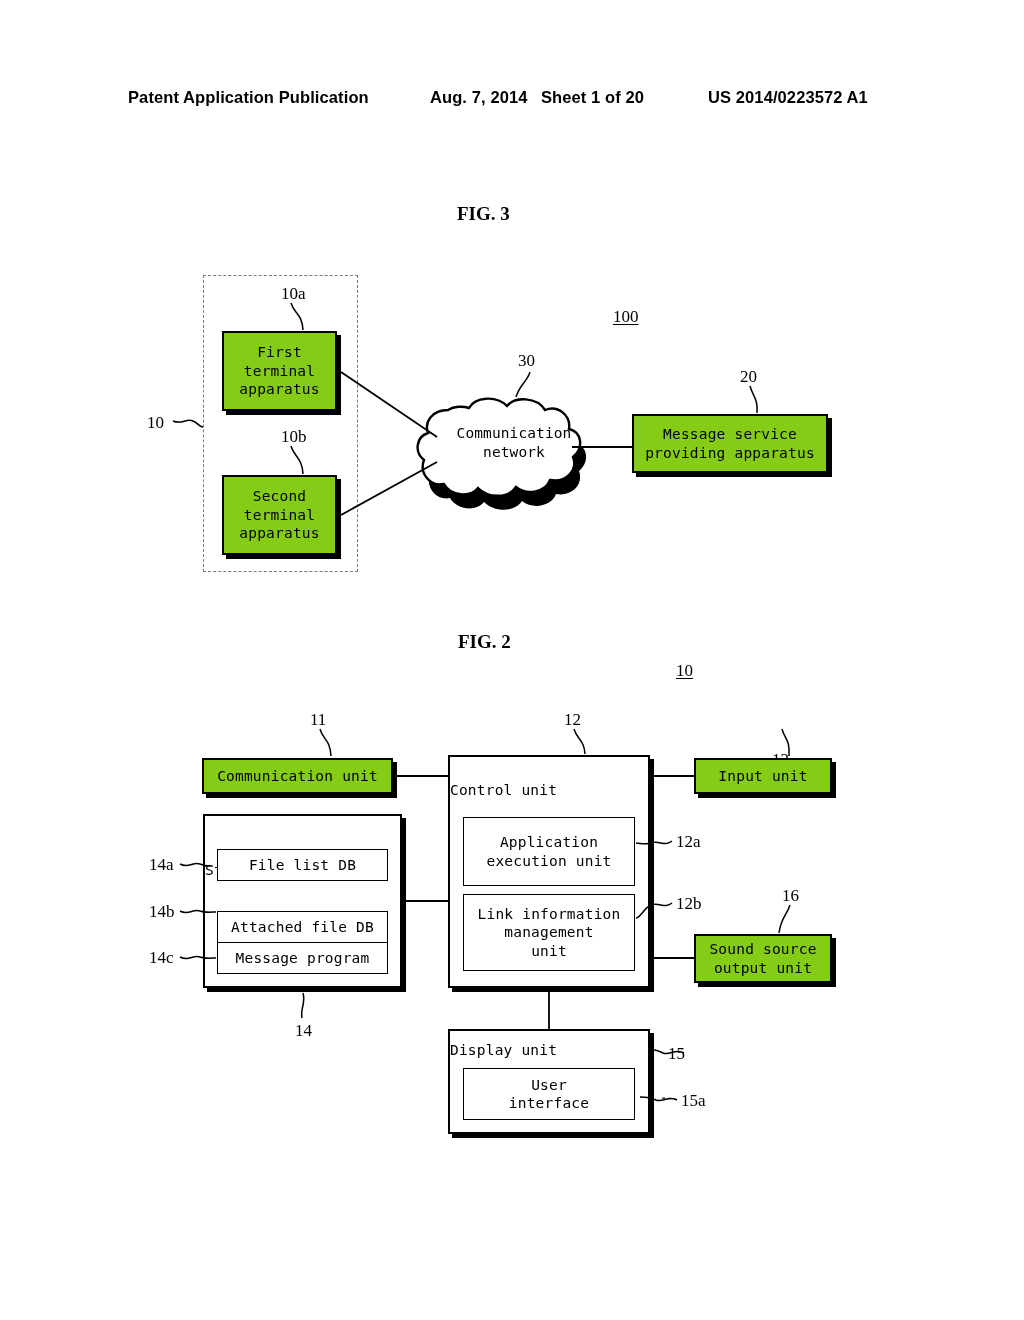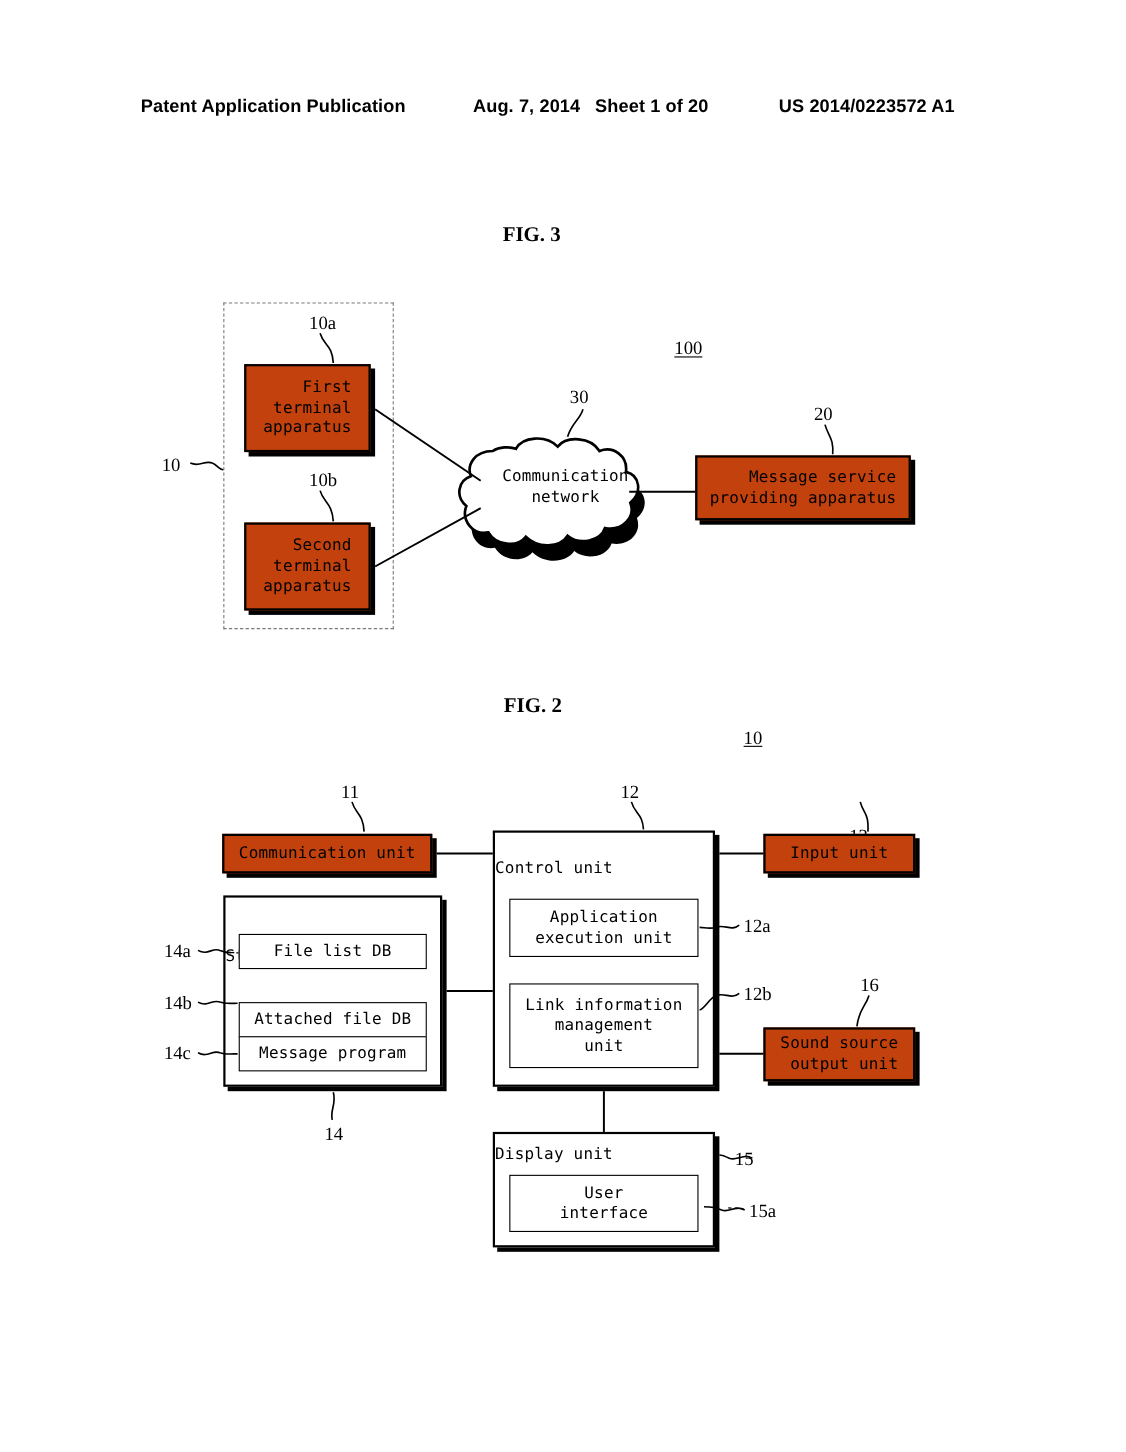--- a/index.html
+++ b/index.html
@@ -53,26 +53,26 @@
   .ref.under {
     text-decoration: underline;
     text-underline-offset: 2px;
   }
 
   
   .pbox {
     position: absolute;
     box-sizing: border-box;
     border: 2px solid #000;
-    background: #c2410c;
+    background: #84cc16;
     box-shadow: 4px 4px 0 0 #000;
     font-family: "DejaVu Sans Mono", monospace;
     font-size: 14.5px;
     line-height: 1.28;
-    text-align: right;
+    text-align: center;
     letter-spacing: 0.2px;
     display: flex;
     align-items: center;
     justify-content: center;
     white-space: pre-line;
   }
   
   .ibox {
     position: absolute;
     box-sizing: border-box;
@@ -175,21 +175,21 @@
 <div class="ref" style="left:772px; top:711px;margin-top:40px;">13</div>
 
 <div class="pbox" style="left:202px; top:758px; width:191px; height:36px;">Communication unit</div>
 
 <div class="pbox" style="left:694px; top:758px; width:138px; height:36px;">Input unit</div>
 
 <div class="cbox" style="left:448px; top:755px; width:202px; height:233px;">
   <div class="cbox-title" style="top:25px;">Control unit</div>
 </div>
 
-<div class="ibox" style="left:463px; top:817px; width:172px; height:53px;">Application
+<div class="ibox" style="left:463px; top:817px; width:172px; height:69px;">Application
 execution unit</div>
 <div class="ref" style="left:676px; top:833px;">12a</div>
 
 <div class="ibox" style="left:463px; top:894px; width:172px; height:77px;">Link information
 management
 unit</div>
 <div class="ref" style="left:676px; top:895px;">12b</div>
 
 <div class="cbox" style="left:203px; top:814px; width:199px; height:174px;">
   <div class="cbox-title" style="top:10px;margin-top:36px;">Storage unit</div>

